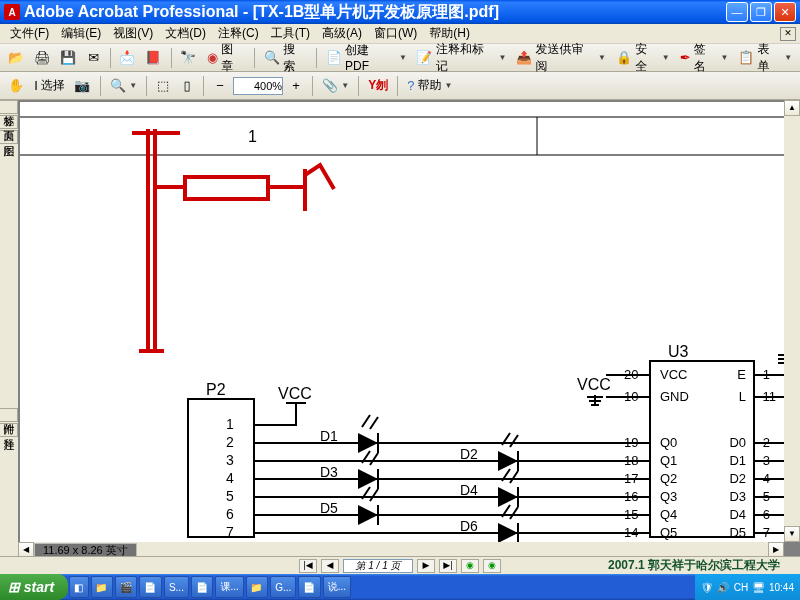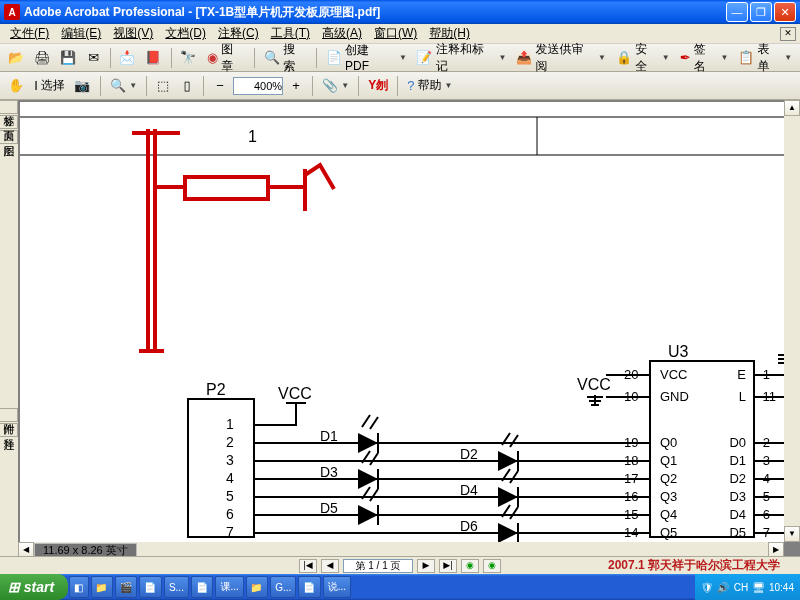--- a/index.html
+++ b/index.html
@@ -2,28 +2,28 @@
 <html><head>
 <meta charset="utf-8">
 <style>
 * { margin: 0; padding: 0; box-sizing: border-box; font-family: "Microsoft YaHei", SimSun, Arial, sans-serif; }
 body { width: 800px; height: 600px; overflow: hidden; background: #ece9d8; font-size: 11px; }
 
 
 .titlebar { height: 24px; background: linear-gradient(to bottom, #0054e3, #2b7dff 10%, #0054e3 90%, #0044b3); display: flex; align-items: center; padding: 0 4px; color: #fff; }
 .titlebar .app-icon { width: 16px; height: 16px; background: #c00; border-radius: 2px; margin-right: 4px; display: flex; align-items: center; justify-content: center; }
 .titlebar .app-icon::after { content: "A"; font-size: 10px; font-weight: bold; color: #fff; }
-.titlebar .title { flex: 1; font-size: 12px; font-weight: bold; }
+.titlebar .title { flex: 1; font-size: 16px; font-weight: bold; }
 .titlebar .win-btns { display: flex; gap: 2px; }
 .titlebar .win-btn { width: 22px; height: 20px; background: linear-gradient(to bottom, #5ba6ff, #2b7dff); border: 1px solid #fff; border-radius: 3px; display: flex; align-items: center; justify-content: center; color: #fff; font-size: 11px; cursor: pointer; }
 .titlebar .win-btn.close { background: linear-gradient(to bottom, #ee6045, #d9350b); }
 
 
 .menubar { height: 20px; background: #ece9d8; display: flex; align-items: center; padding: 0 4px; border-bottom: 1px solid #d4d0c8; }
-.menubar .menu-item { padding: 2px 6px; cursor: pointer; font-size: 12px; text-decoration: underline; }
+.menubar .menu-item { padding: 2px 6px; cursor: pointer; font-size: 12px; }
 .menubar .doc-close { margin-left: auto; width: 16px; height: 14px; border: 1px solid #888; background: #ece9d8; font-size: 9px; text-align: center; cursor: pointer; }
 
 
 .toolbar { height: 28px; background: linear-gradient(to bottom, #f4f3ee, #e3e0d1); border-bottom: 1px solid #aca899; display: flex; align-items: center; padding: 0 4px; gap: 2px; }
 .tb-btn { min-width: 22px; height: 22px; display: inline-flex; align-items: center; justify-content: center; border: 1px solid transparent; border-radius: 3px; cursor: pointer; font-size: 12px; padding: 0 3px; gap: 3px; }
 .tb-sep { width: 1px; height: 20px; background: #aca899; margin: 0 3px; }
 .tb-dd { font-size: 8px; color: #444; }
 .zoom-input { width: 50px; height: 18px; border: 1px solid #7f9db9; font-size: 11px; text-align: right; }
 
 
@@ -35,22 +35,22 @@
 .doc-view { position: absolute; left: 2px; right: 16px; top: 2px; bottom: 16px; background: #fff; overflow: hidden; }
 .hscroll, .vscroll { background: #ece9d8; position: absolute; }
 .hscroll { left: 0; right: 16px; bottom: 0; height: 16px; display: flex; align-items: center; }
 .vscroll { right: 0; top: 0; bottom: 16px; width: 16px; }
 .scroll-btn { width: 16px; height: 16px; background: linear-gradient(#fff,#ece9d8); border: 1px solid #aca899; font-size: 8px; text-align: center; line-height: 14px; cursor: pointer; }
 .page-size { font-size: 11px; padding: 0 8px; background: #737373; border: 1px solid #bbb; height: 14px; display: flex; align-items: center; }
 
 
 .page-nav { position: absolute; left: 0; right: 0; bottom: 26px; height: 18px; background: #ece9d8; border-top: 1px solid #aca899; display: flex; align-items: center; justify-content: center; gap: 4px; }
 .nav-btn { width: 18px; height: 14px; border: 1px solid #aca899; background: #f4f3ee; font-size: 9px; text-align: center; cursor: pointer; }
-.page-input { width: 70px; height: 14px; border: 1px solid #7f9db9; font-size: 10px; text-align: center; }
-.footer-text { position: absolute; right: 20px; color: #b91c1c; font-size: 12px; font-weight: bold; }
+.page-input { width: 70px; height: 14px; border: 1px solid #7f9db9; font-size: 10px; text-align: center; font-style: italic; }
+.footer-text { position: absolute; right: 20px; color: #14532d; font-size: 12px; font-weight: bold; }
 
 
 .taskbar { position: absolute; left: 0; right: 0; bottom: 0; height: 26px; background: linear-gradient(to bottom, #3c8bf0, #225dd6 8%, #225dd6 92%, #1540a0); display: flex; align-items: center; }
 .start-btn { height: 26px; padding: 0 14px 0 8px; background: linear-gradient(to bottom, #4eae4a, #2c8a28); color: #fff; font-weight: bold; font-style: italic; font-size: 14px; display: flex; align-items: center; gap: 4px; border-radius: 0 10px 10px 0; cursor: pointer; }
 .task-item { height: 22px; margin: 0 1px; padding: 0 4px; background: linear-gradient(to bottom, #4e8de8, #3167c8); border: 1px solid #1f4da8; border-radius: 2px; display: flex; align-items: center; font-size: 10px; color: #fff; cursor: pointer; min-width: 18px; }
 .systray { margin-left: auto; height: 26px; padding: 0 6px; background: linear-gradient(to bottom, #14a2f0, #0e8cd8); display: flex; align-items: center; gap: 4px; color: #fff; font-size: 10px; }
 
 
 .doc-svg { width: 100%; height: 100%; }
 

